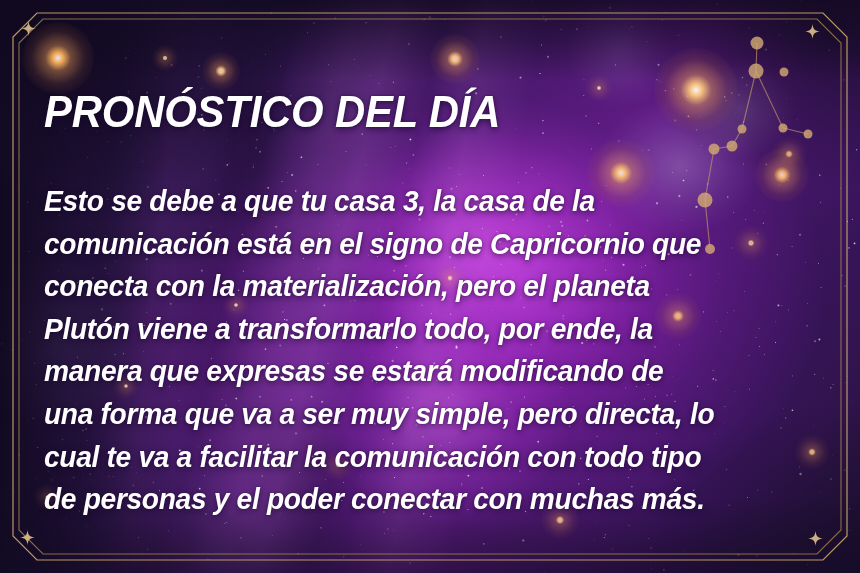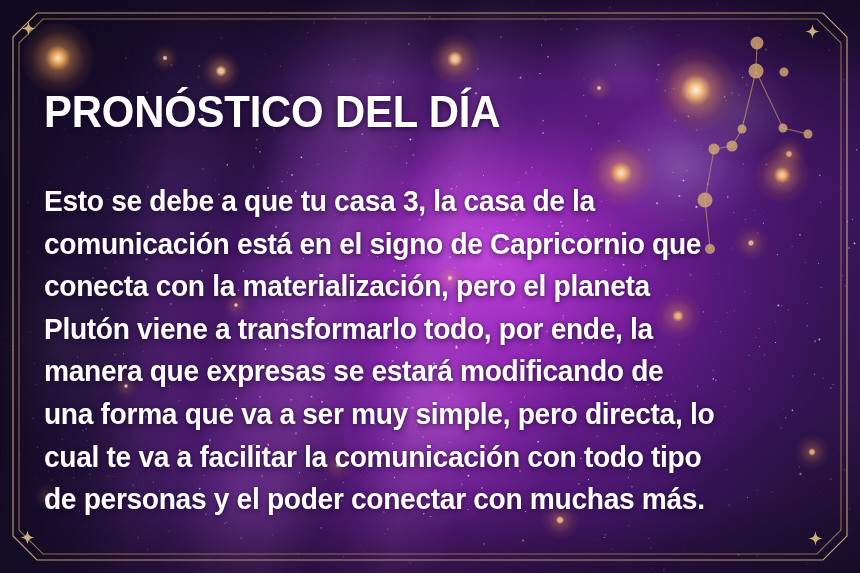--- a/index.html
+++ b/index.html
@@ -11,20 +11,21 @@
     font-family:"Liberation Sans", sans-serif;
     overflow:hidden;
   }
 
   #card{
     position:relative;
     width:860px; height:573px;
     overflow:hidden;
     background:#000000;
     isolation:isolate;
+    font-style:italic;
   }
 
   
   .bg-layer{ position:absolute; inset:0; pointer-events:none; }
 
   
   .bg-base{
     background:
       radial-gradient(ellipse 58% 70% at 60% 50%, #8e26b4 0%, rgba(122,30,158,.85) 22%, rgba(86,25,122,.55) 42%, rgba(48,18,76,.25) 62%, rgba(30,14,54,0) 78%),
       radial-gradient(ellipse 46% 52% at 44% 62%, #7d23a6 0%, rgba(104,28,140,.6) 35%, rgba(60,20,94,.12) 68%, rgba(30,14,54,0) 84%),

